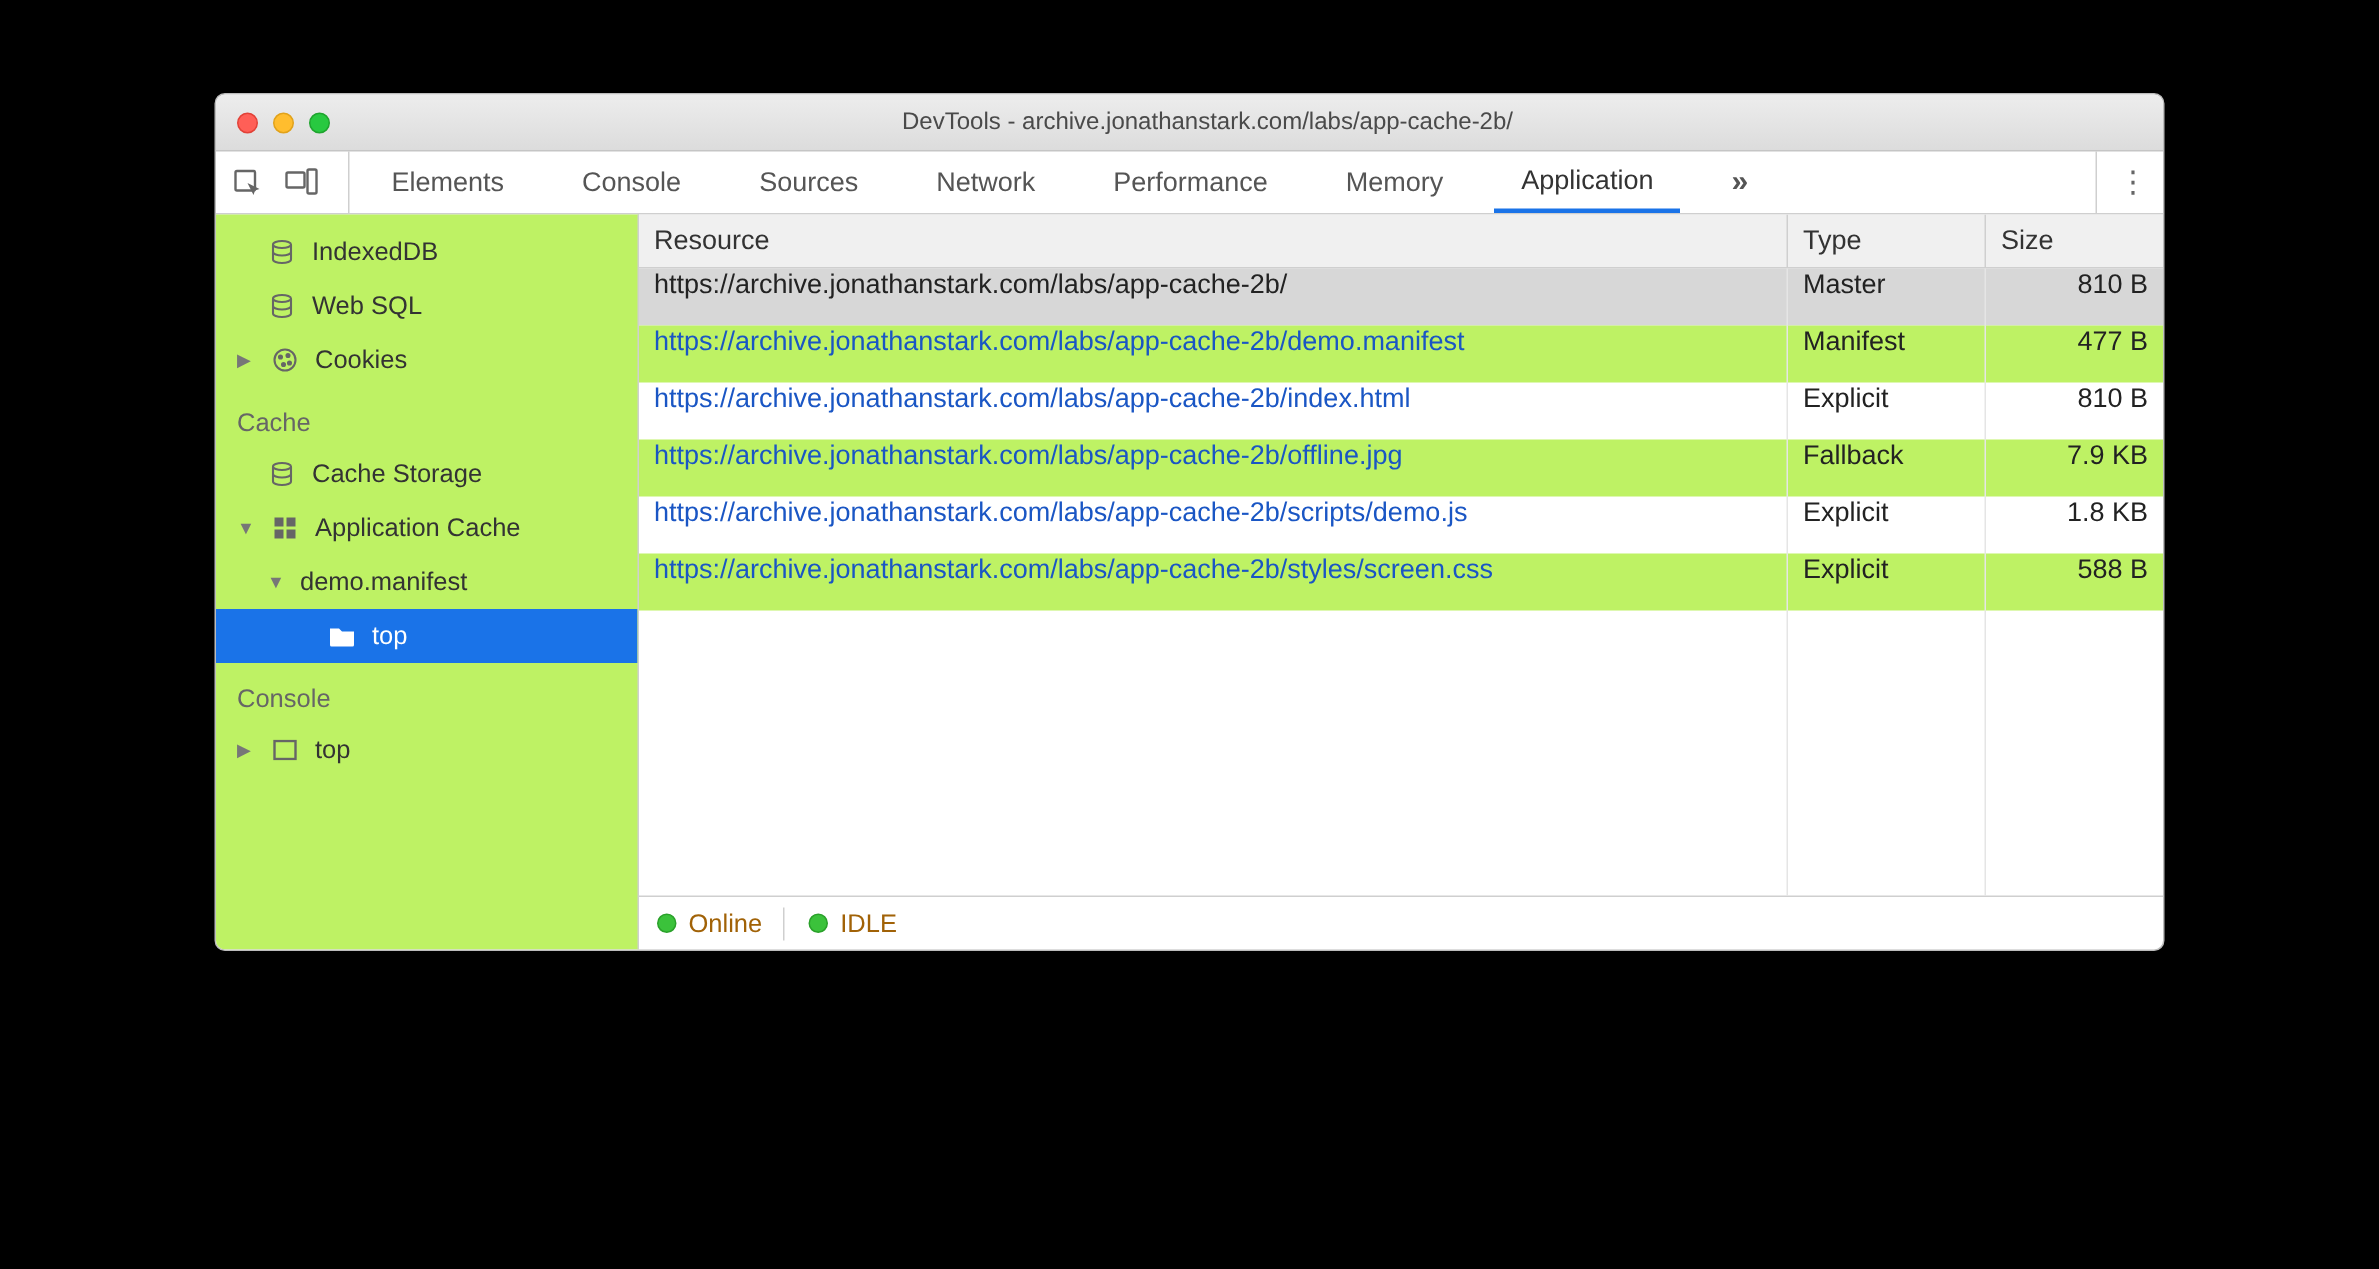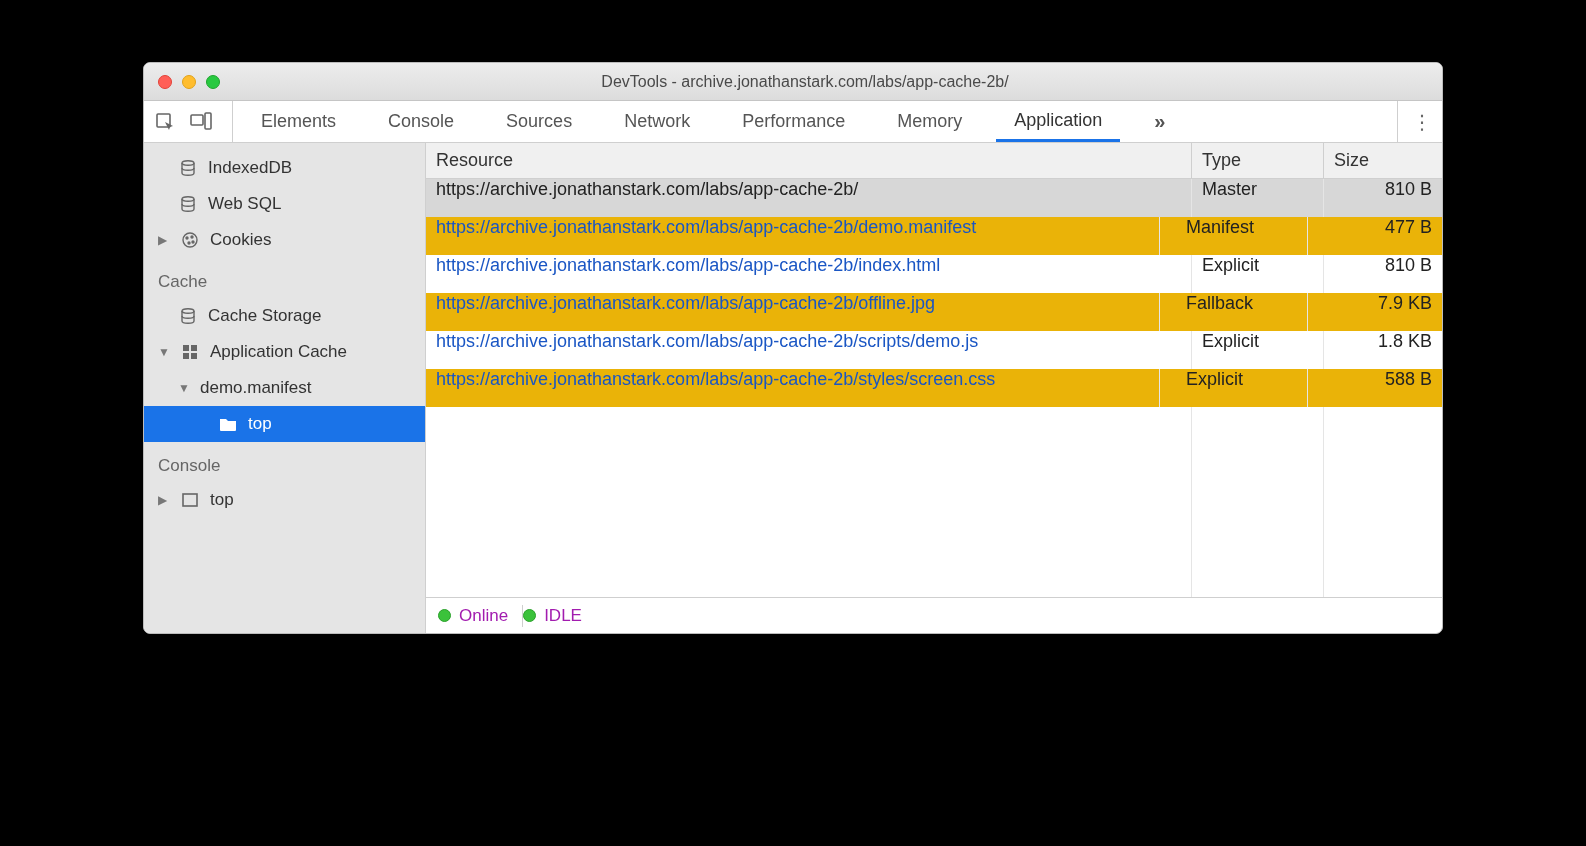--- a/index.html
+++ b/index.html
@@ -48,21 +48,21 @@
   }
   .tb-left{display:flex;align-items:center;gap:14px;padding-right:20px;border-right:1px solid #cfcfcf;height:100%;}
   .tb-icon{width:22px;height:22px;color:#666;display:flex;align-items:center;justify-content:center;}
   .tabs{display:flex;align-items:center;height:100%;gap:16px;flex:1;padding-left:10px;}
   .tab{padding:0 18px;height:100%;display:flex;align-items:center;cursor:default;color:#555;}
   .tab.active{color:#333;border-bottom:3px solid #1a73e8;}
   .tb-right{display:flex;align-items:center;gap:18px;padding-left:14px;border-left:1px solid #cfcfcf;height:100%;color:#666;}
   .overflow{font-size:20px;font-weight:bold;}
   .kebab{font-size:20px;letter-spacing:0;}
   .body{display:flex;height:490px;}
-  .sidebar{width:282px;border-right:1px solid #cfcfcf;background:#e5e5e5;overflow:hidden;padding-top:7px;font-size:17px;color:#333;}
+  .sidebar{width:282px;border-right:1px solid #cfcfcf;background:#bef264;overflow:hidden;padding-top:7px;font-size:17px;color:#333;}
   .sb-item{display:flex;align-items:center;height:36px;gap:10px;padding-left:34px;}
   .sb-item .chev{width:12px;display:inline-block;color:#777;font-size:12px;}
   .sb-item.l1{padding-left:14px;}
   .sb-item.l2{padding-left:34px;}
   .sb-item.l4{padding-left:74px;}
   .sb-item.selected{background:#1a73e8;color:#fff;}
   .sb-item.selected .iconbox{color:#fff;}
   .sb-section{padding:14px 14px 6px;color:#666;font-size:17px;}
   .iconbox{width:20px;height:20px;display:flex;align-items:center;justify-content:center;color:#666;}
   .main{flex:1;display:flex;flex-direction:column;}
@@ -70,27 +70,27 @@
   .thead{display:flex;background:#f0f0f0;border-bottom:1px solid #cfcfcf;height:36px;align-items:center;font-weight:400;color:#333;}
   .thead>div{border-right:1px solid #cfcfcf;padding:0 10px;height:100%;display:flex;align-items:center;}
   .col-res{flex:1;}
   .col-type{width:132px;}
   .col-size{width:118px;justify-content:flex-end;}
   .thead .col-size{justify-content:flex-start;border-right:none;}
   .trow{display:flex;height:38px;align-items:center;}
   .trow>div{padding:0 10px;height:100%;display:flex;align-items:flex-start;border-right:1px solid #e5e5e5;}
   .trow .col-size{border-right:none;}
   .trow.sel{background:#d7d7d7;}
-  .trow.alt{background:#eab308;gap:16px;}
+  .trow.alt{background:#bef264;}
   .trow .url{color:#1a56c4;}
   .trow.sel .url{color:#222;}
   .table-rest{flex:1;display:flex;}
   .table-rest>div{border-right:1px solid #e5e5e5;}
   .table-rest .col-size{border-right:none;}
-  .statusbar{height:36px;border-top:1px solid #cfcfcf;display:flex;align-items:center;padding:0 12px;font-size:17px;color:#a21caf;}
+  .statusbar{height:36px;border-top:1px solid #cfcfcf;display:flex;align-items:center;padding:0 12px;font-size:17px;color:#a16207;gap:16px;}
   .status-pill{display:flex;align-items:center;gap:8px;padding-right:14px;border-right:1px solid #cfcfcf;height:22px;}
   .status-pill:last-child{border-right:none;}
   .led{width:13px;height:13px;border-radius:50%;background:#3bc23b;border:1px solid #2aa12a;}
   svg{display:block;}
 </style>
 </head>
 <body>
 
 <div class="window">
   <div class="titlebar">

